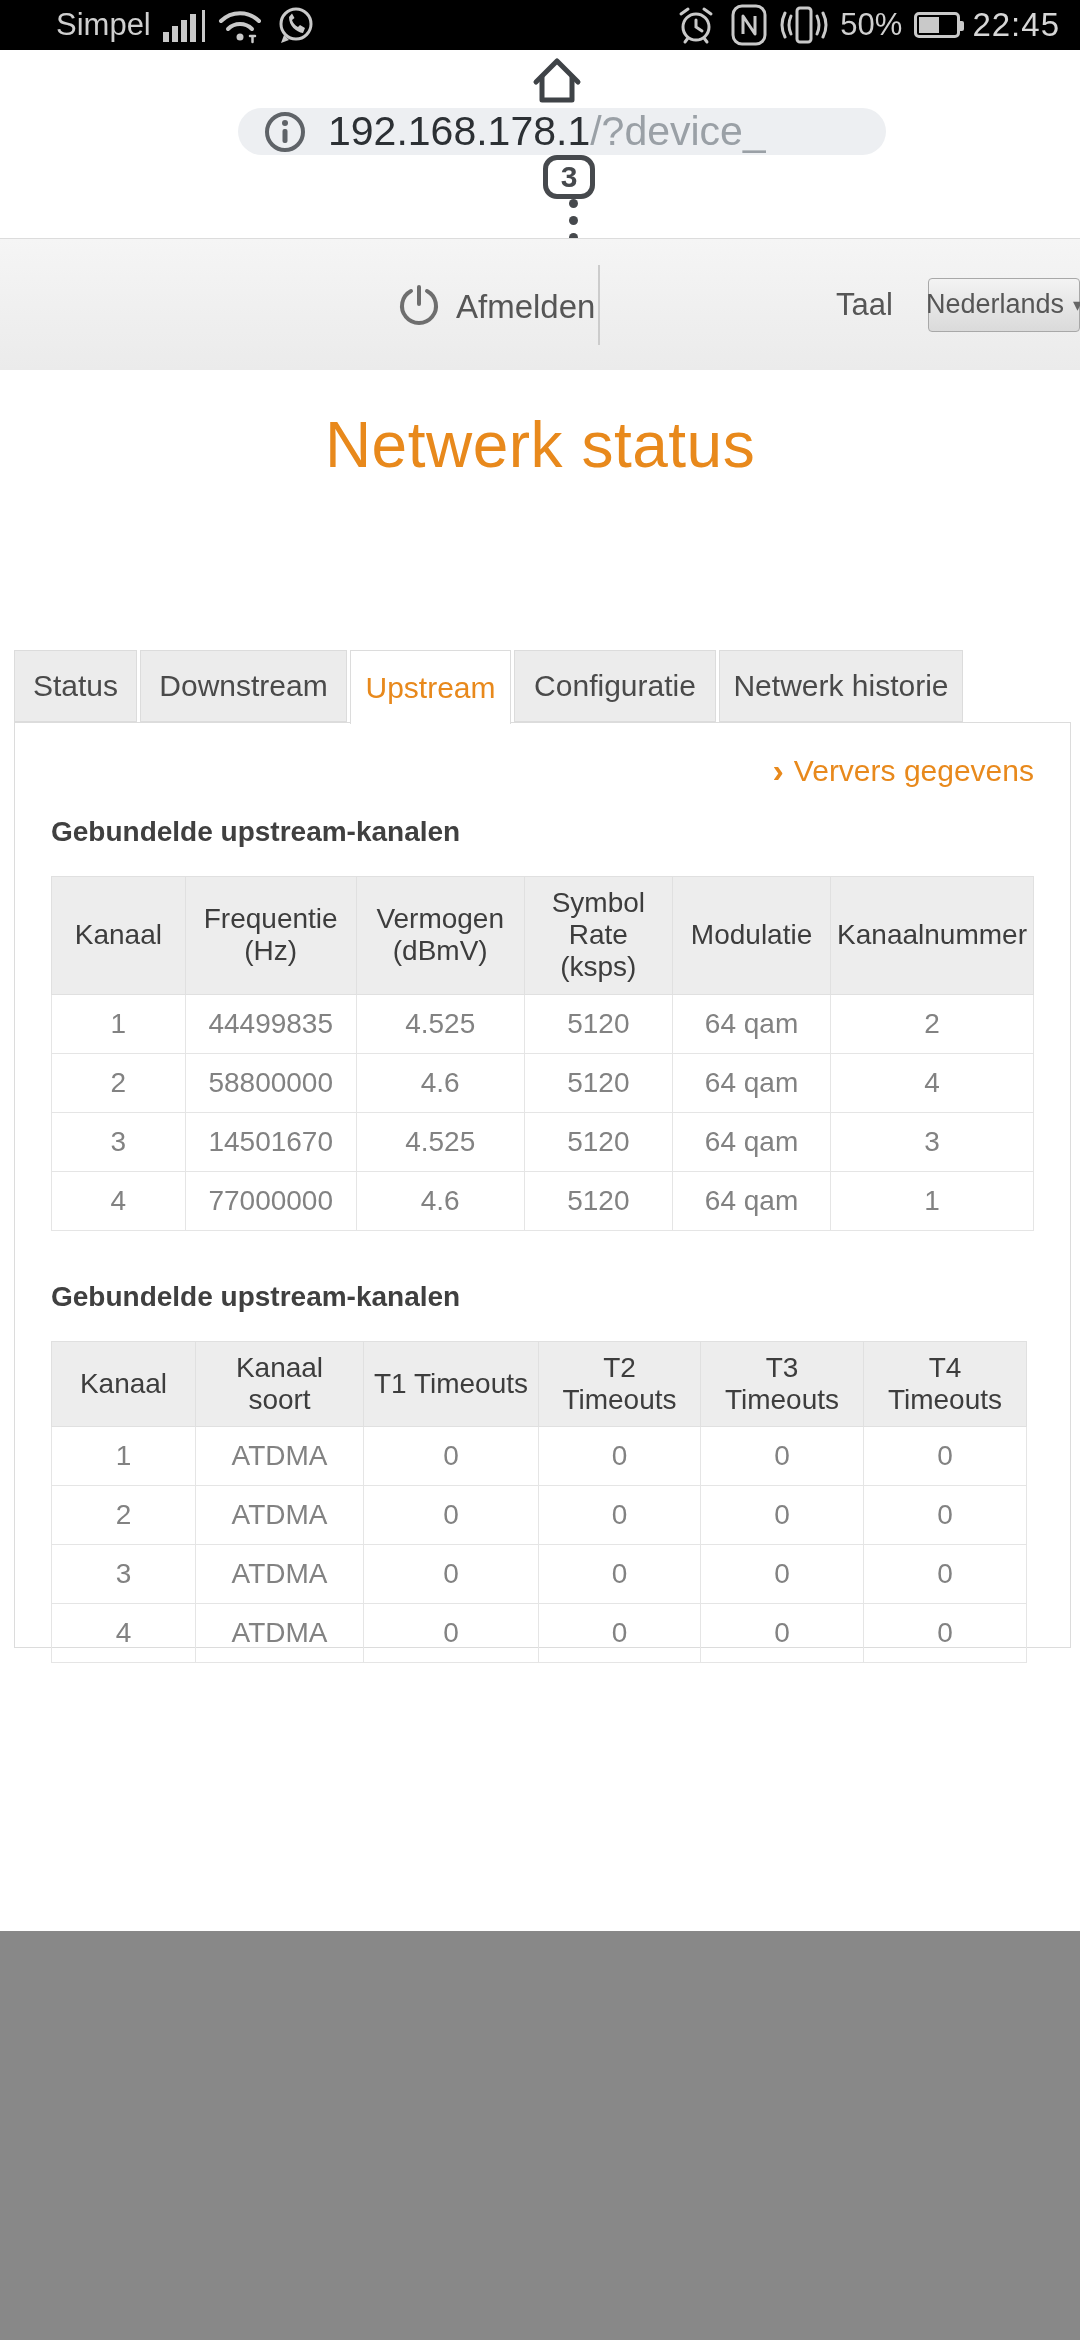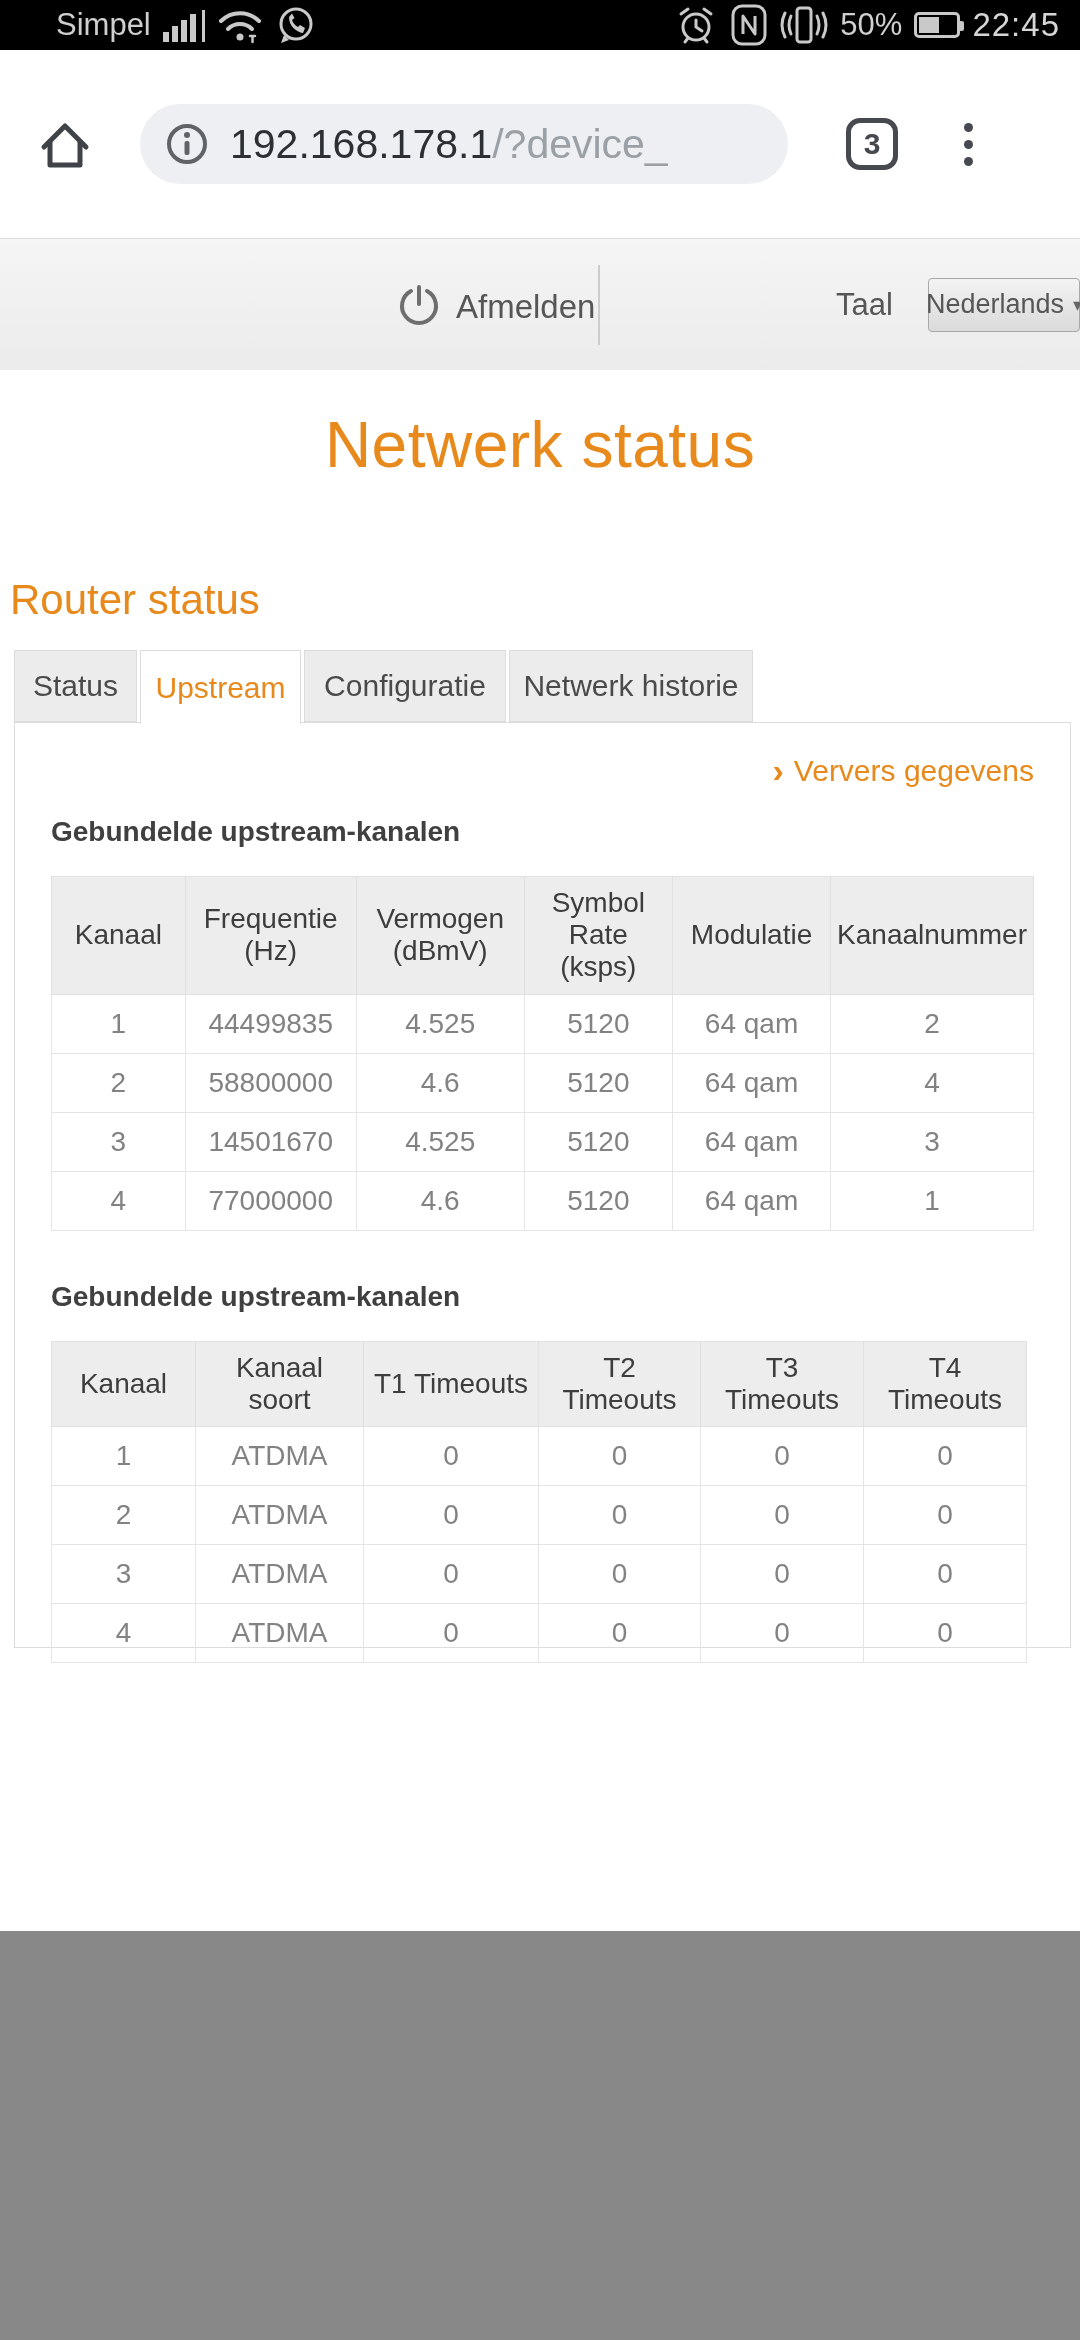--- a/index.html
+++ b/index.html
@@ -17,21 +17,21 @@
   .sb-carrier { font-size:31px; color:#cfcfcf; }
   .sb-right { margin-left:auto; display:flex; align-items:center; gap:12px; margin-right:20px; }
   .sb-pct { font-size:31px; color:#cfcfcf; }
   .sb-time { font-size:33px; color:#d6d6d6; letter-spacing:1px; }
   .battery { position:relative; width:46px; height:26px; border:3px solid #c9c9c9; border-radius:5px; box-sizing:border-box; }
   .battery .fill { position:absolute; left:2px; top:2px; bottom:2px; width:50%; background:#c9c9c9; }
   .battery .nub { position:absolute; right:-7px; top:6px; width:4px; height:10px; background:#c9c9c9; border-radius:0 2px 2px 0; }
   
   .browser-bar {
     position:absolute; top:50px; left:0; width:100%; height:188px; background:#fff;
-    box-shadow:0 2px 4px rgba(0,0,0,0.15); display:flex; align-items:center;
+    box-shadow:0 2px 4px rgba(0,0,0,0.15); display:flex; align-items:center;flex-direction:column;
   }
   .home-btn { margin-left:34px; width:62px; height:62px; display:flex; align-items:center; justify-content:center; }
   .url-pill {
     margin-left:44px; width:648px; height:80px; border-radius:40px; background:#edeff2;
     display:flex; align-items:center; padding:0 24px; box-sizing:border-box;
   }
   .url-text { margin-left:20px; font-size:41px; white-space:nowrap; overflow:hidden; }
   .url-host { color:#2c3034; }
   .url-path { color:#9aa0a6; }
   .tab-box {
@@ -198,24 +198,24 @@
     </div>
     <div class="vdivider"></div>
     <span class="taal-label">Taal</span>
     <div class="lang-select">
       <span>Nederlands</span>
       <span class="lang-caret">▾</span>
     </div>
   </div>
 
   <div class="page-title">Netwerk status</div>
-  <div class="section-title">Router status</div>
 
   <div class="tabs">
     <div class="tab tab-status">Status</div>
+    <div class="tab tab-downstream">Downstream</div>
     <div class="tab tab-upstream active">Upstream</div>
     <div class="tab tab-configuratie">Configuratie</div>
     <div class="tab tab-historie">Netwerk historie</div>
   </div>
 
   <div class="panel">
     <div class="refresh-row">
       <span class="refresh-link">
         <span class="refresh-chevron">›</span>
         <span>Ververs gegevens</span>

